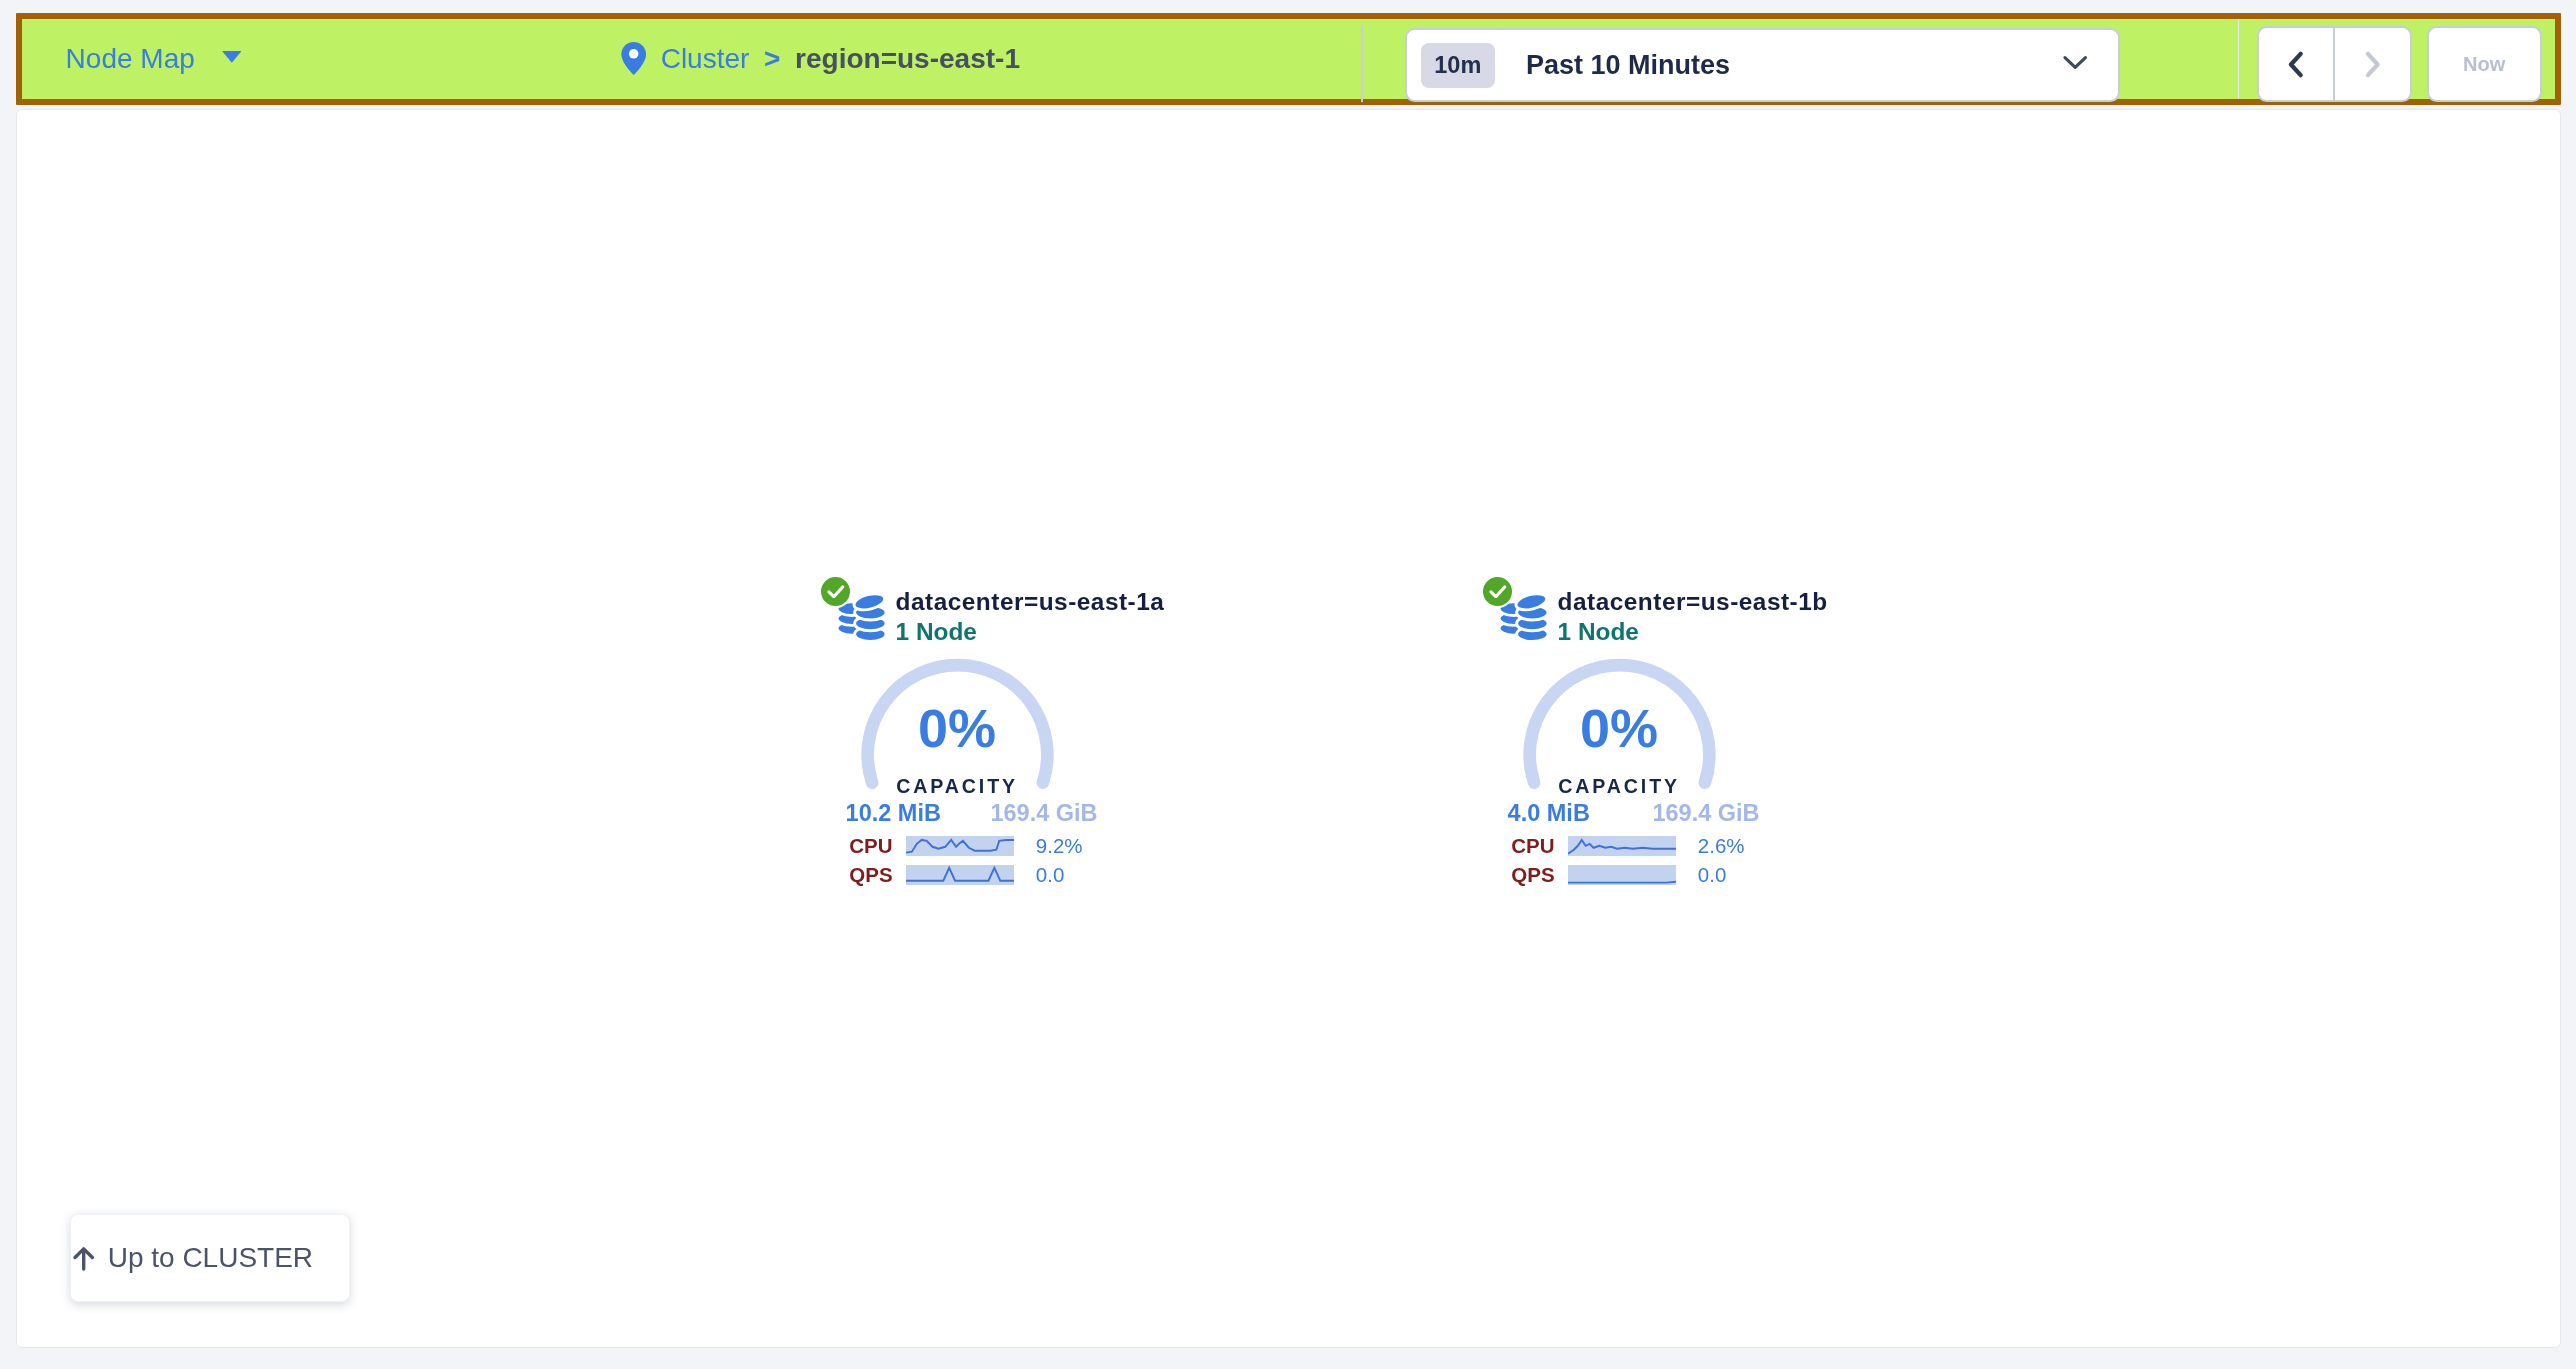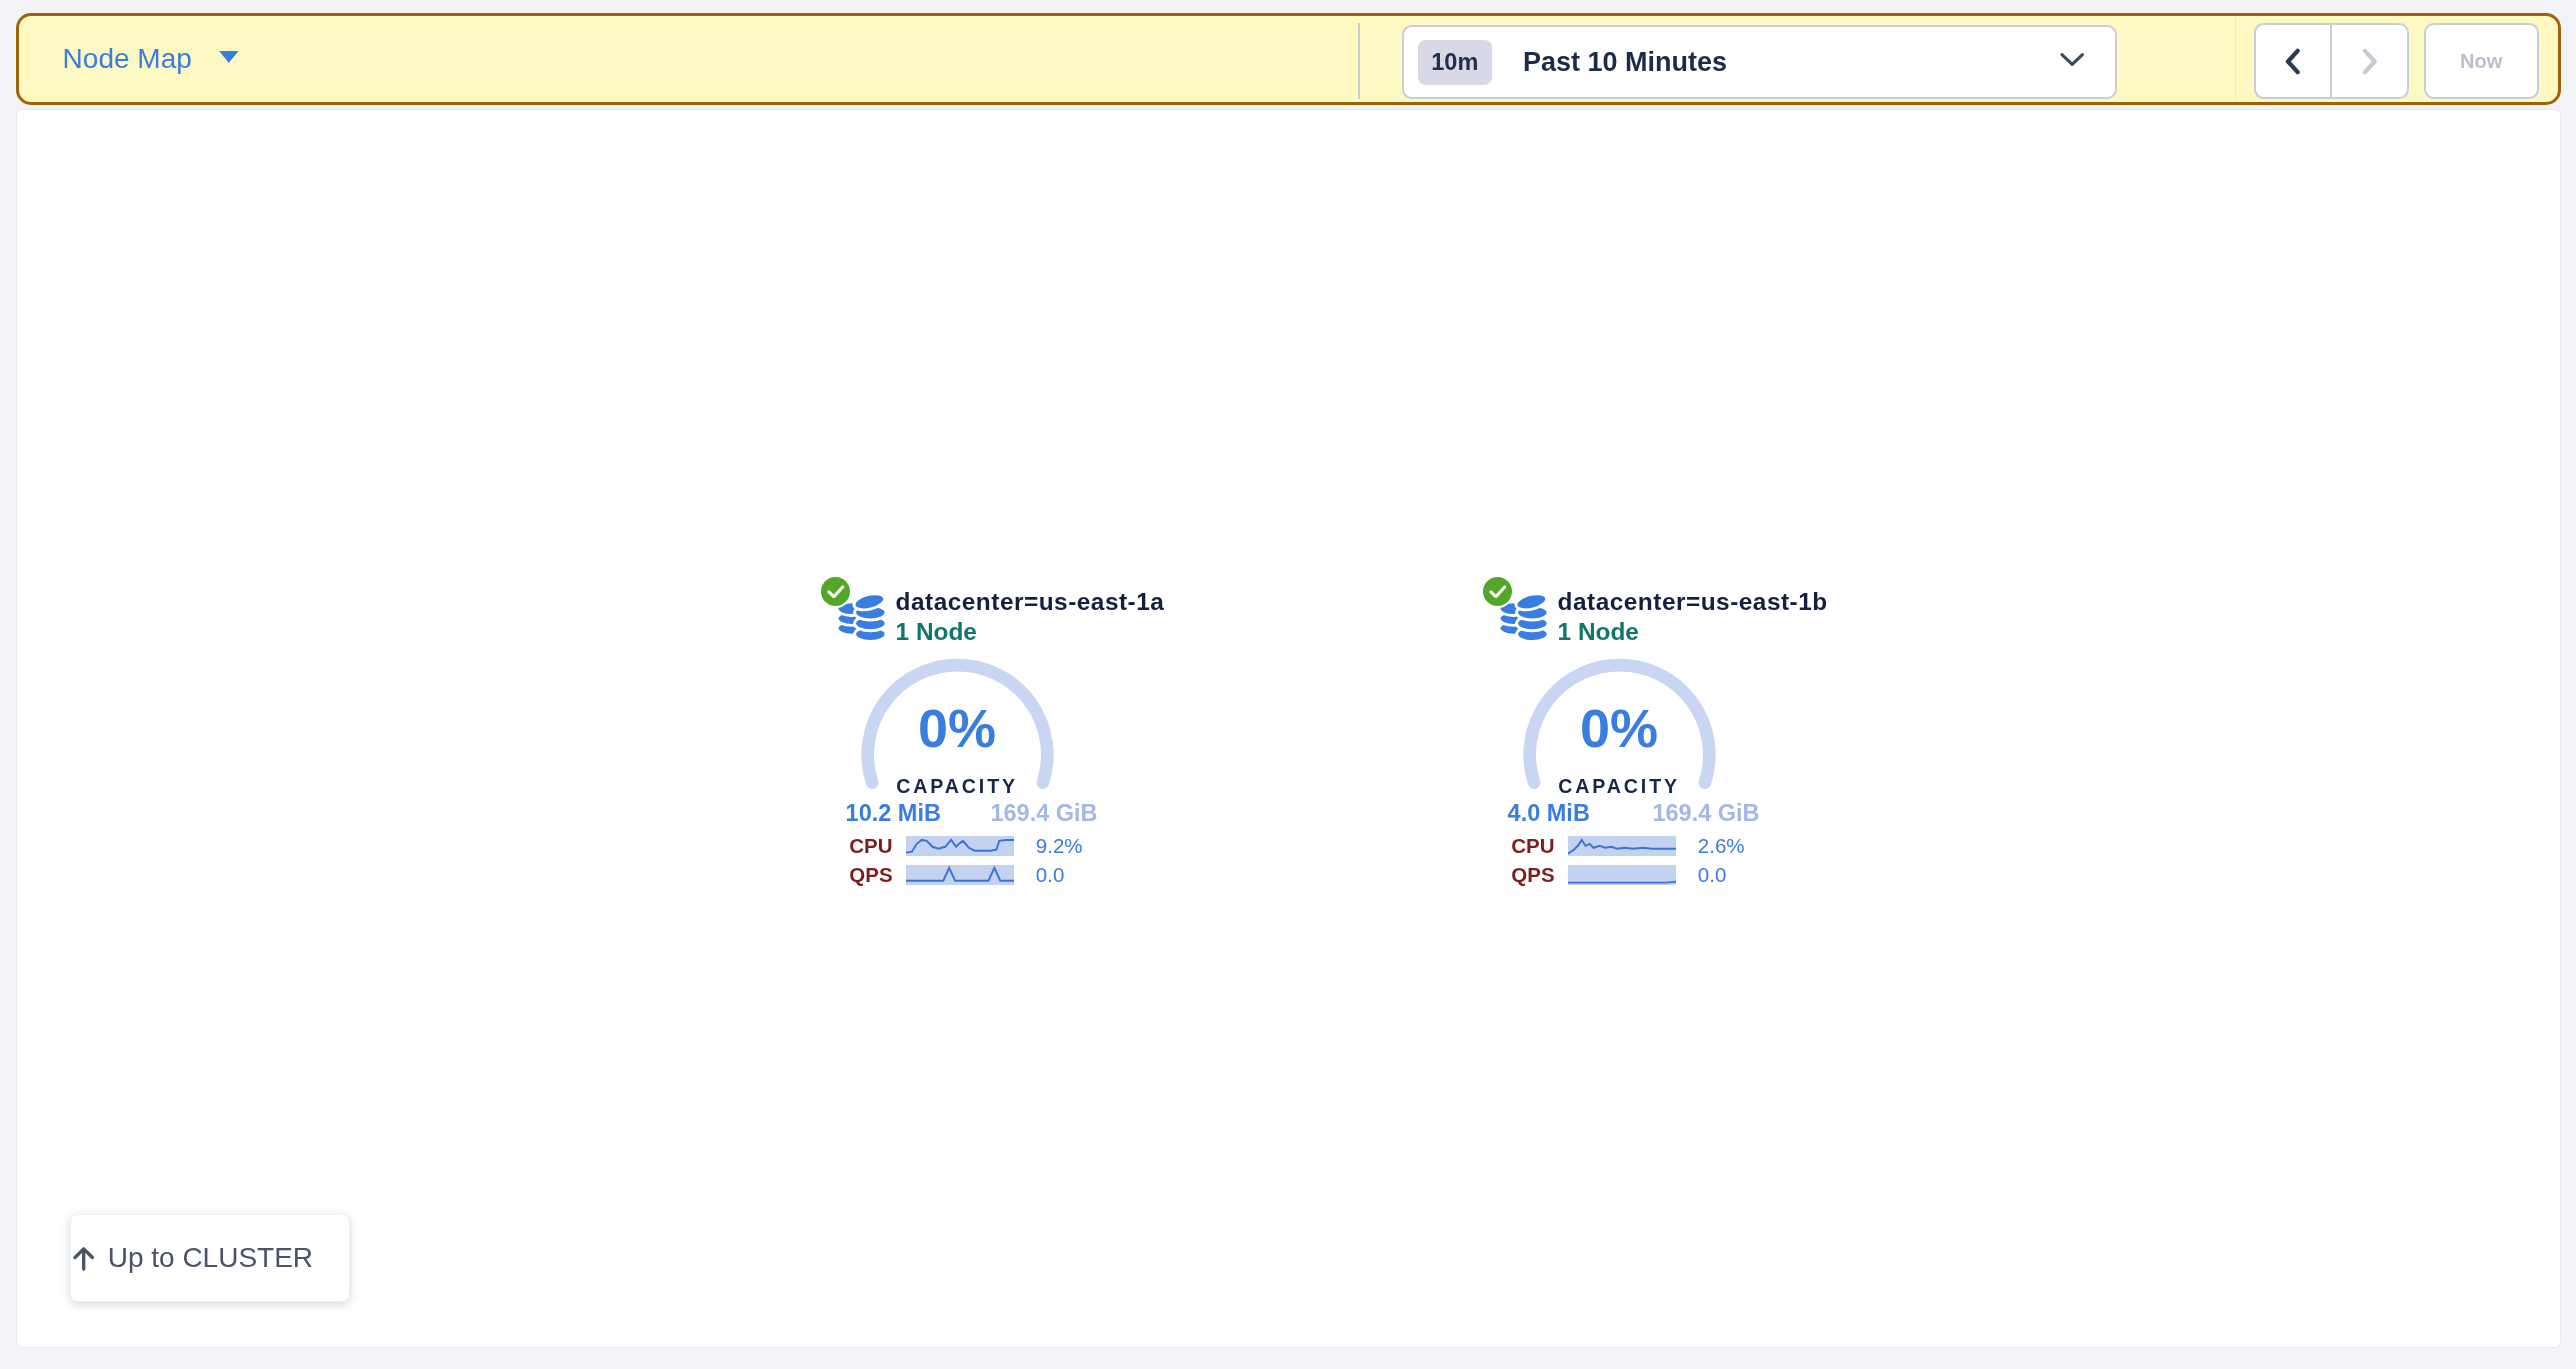--- a/index.html
+++ b/index.html
@@ -8,21 +8,21 @@
     background:#f3f4f8;
     font-family:"Liberation Sans", sans-serif;
     position:relative;
     overflow:hidden;
     color:#152041;
   }
 
   
   .header-bar {
     position:absolute; left:15.6px; top:12.7px; width:2545px; height:92px;
-    background:#fef9c3; border:3px solid #a16207; border-radius:15px;
+    background:#bef264; border:6px solid #a16207; border-radius:1px;
   }
   .view-selector {
     position:absolute; left:44px; top:0; height:100%;
     display:flex; align-items:center; gap:27px; cursor:pointer;
   }
   .view-title { font-size:28px; font-weight:500; color:#3a7de1; }
 
   .breadcrumb {
     position:absolute; left:599px; top:0; height:100%;
     display:flex; align-items:center; gap:14.7px;
@@ -121,20 +121,31 @@
 
   <div class="view-selector">
     <span class="view-title">Node Map</span>
     <span>
       <svg width="19.6" height="12.7" viewBox="0 0 20 13">
           <polygon points="0,0 20,0 10,12" fill="#3a7de1"></polygon>
         </svg>
     </span>
   </div>
 
+  <div class="breadcrumb">
+    <span style="display:flex;">
+      <svg width="25.4" height="33" viewBox="0 0 24 32">
+        <path d="M12 0C5.4 0 0 5.3 0 11.9 0 20.8 12 32 12 32s12-11.2 12-20.1C24 5.3 18.6 0 12 0z" fill="#3a7de1"></path>
+        <circle cx="12" cy="11.5" r="4.6" fill="#ffffff"></circle>
+      </svg>
+    </span>
+    <span class="crumb-root">Cluster</span>
+    <span class="crumb-sep">&gt;</span>
+    <span class="crumb-cur">region=us-east-1</span>
+  </div>
 
   <div class="vdivider-a"></div>
 
   <div class="time-box">
     <span class="time-badge">10m</span>
     <span class="time-label">Past 10 Minutes</span>
     <span class="time-chevron">
       <svg width="26.4" height="16.6" viewBox="0 0 27 17">
         <polyline points="3,3 13.5,13 24,3" fill="none" stroke="#3f495c" stroke-width="3.2" stroke-linecap="round" stroke-linejoin="round"></polyline>
       </svg>

